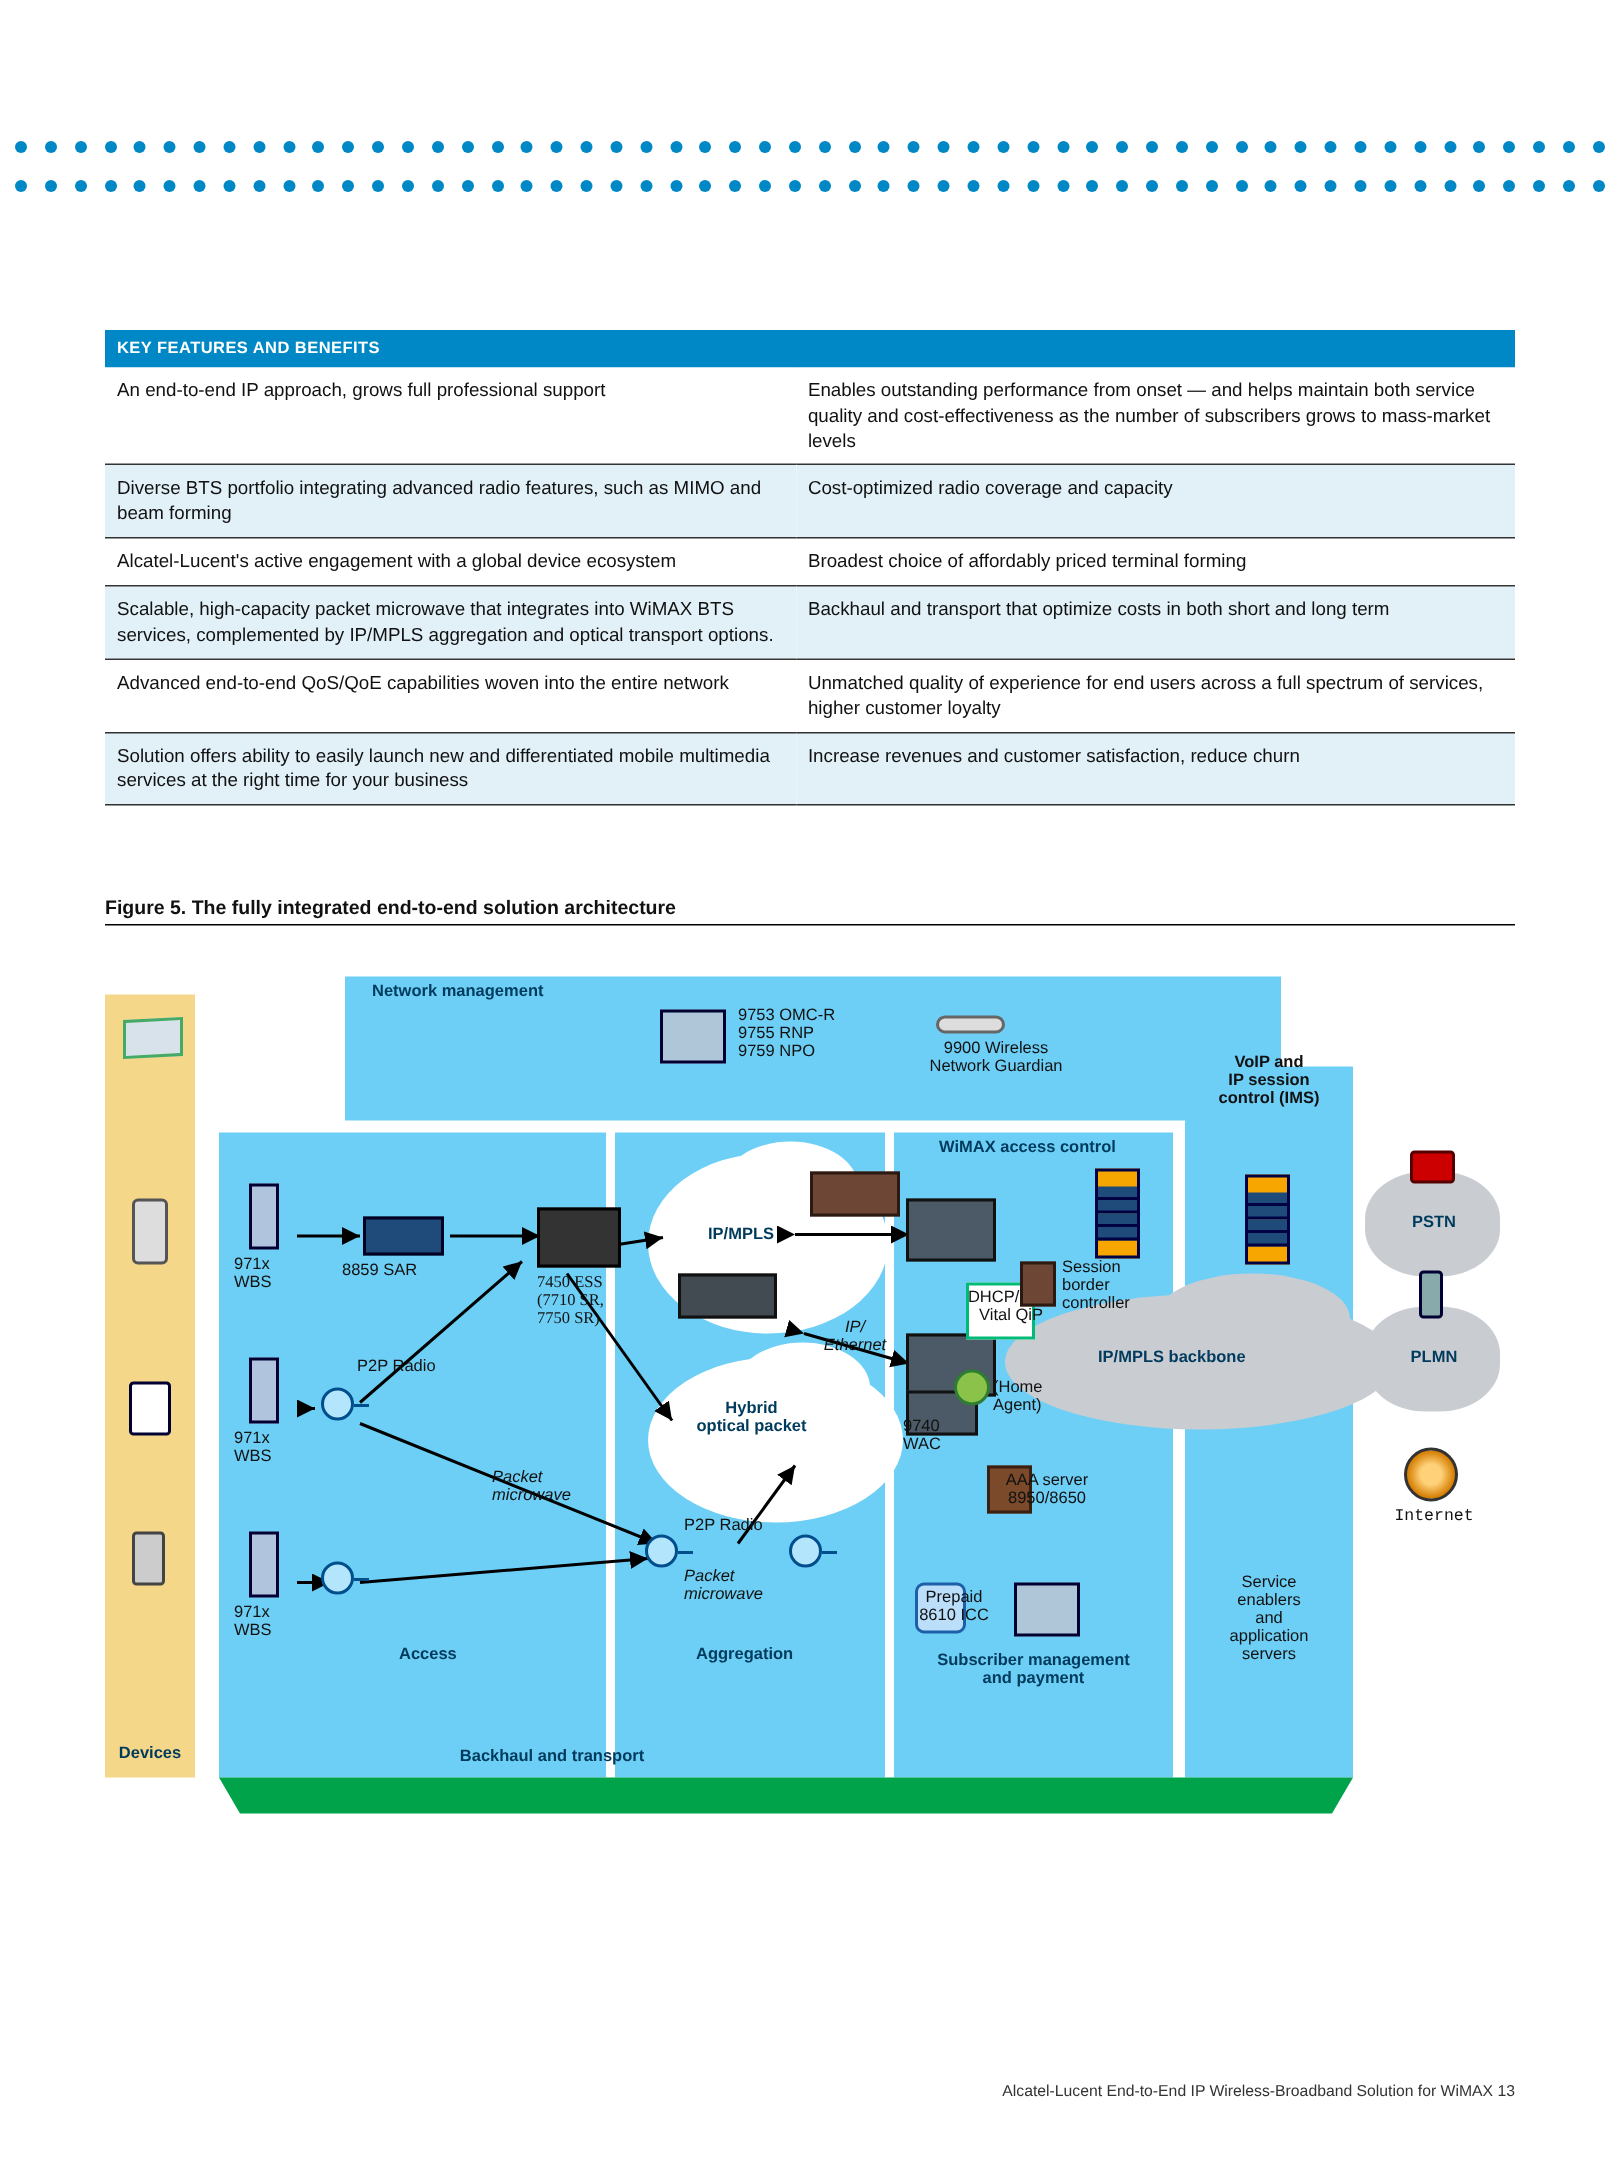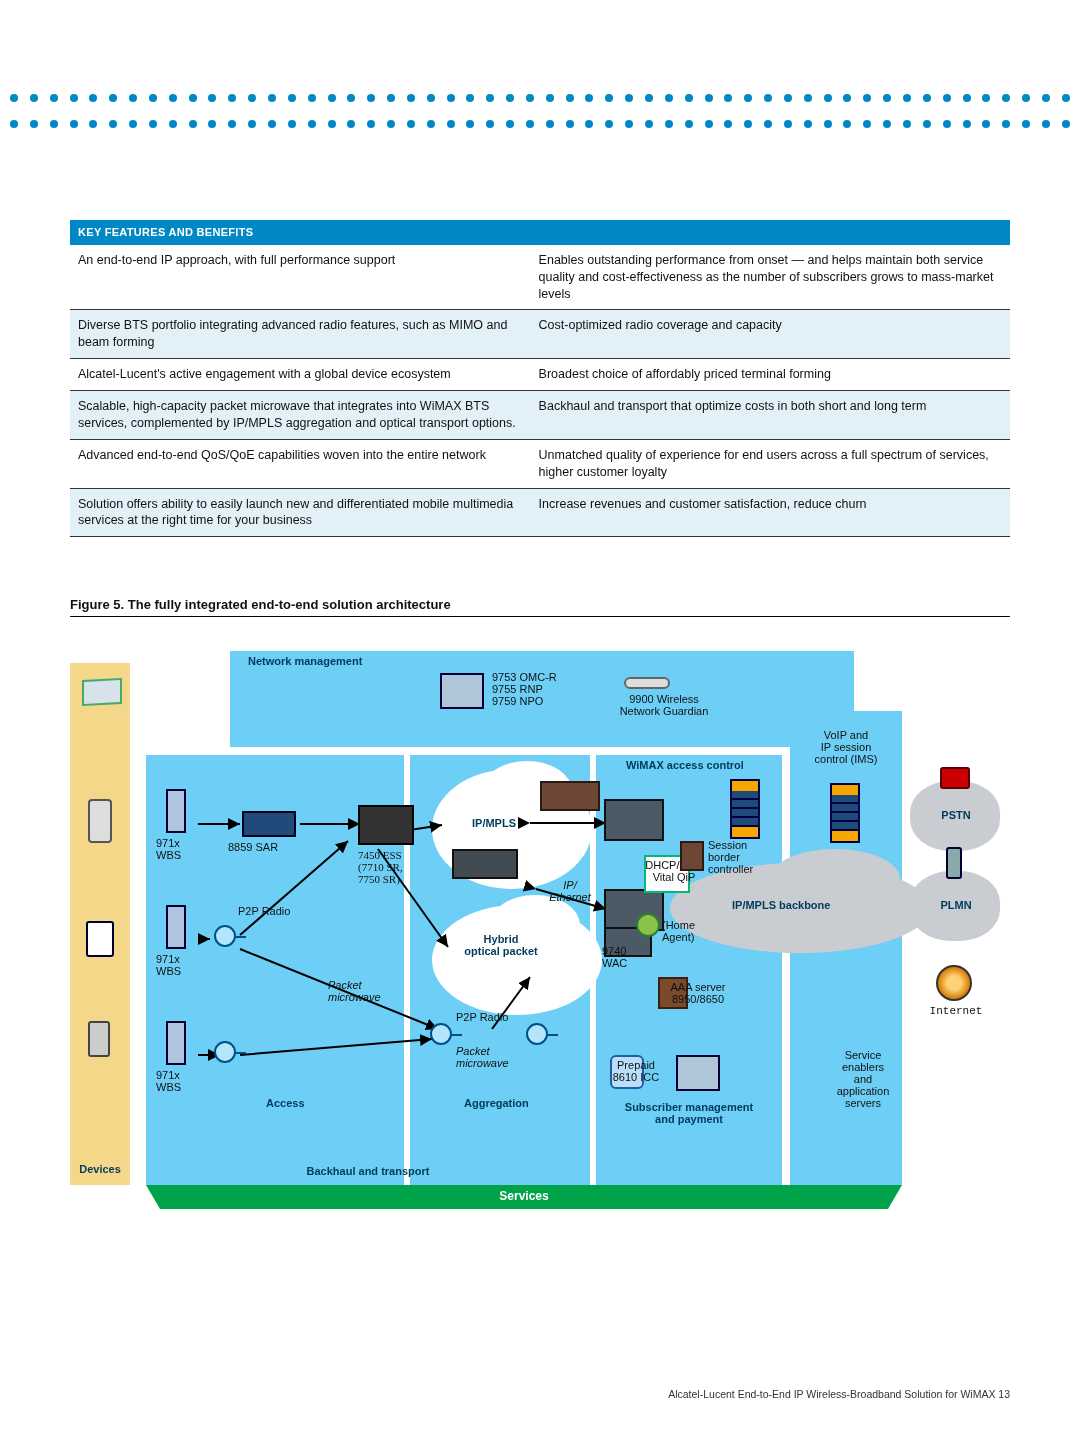--- a/index.html
+++ b/index.html
@@ -212,21 +212,21 @@
 <div class="page">
 
   <table class="kf">
     <thead>
       <tr>
           <th colspan="2">KEY FEATURES AND BENEFITS</th>
         </tr>
     </thead>
     <tbody id="kfbody">
         <tr class="even">
-          <td class="l">An end-to-end IP approach, with full performance support</td>
+          <td class="l">An end-to-end IP approach, grows full professional support</td>
           <td class="r">Enables outstanding performance from onset — and helps maintain both service quality and cost-effectiveness as the number of subscribers grows to mass-market levels</td>
         </tr>
         <tr class="odd">
           <td class="l">Diverse BTS portfolio integrating advanced radio features, such as MIMO and beam forming</td>
           <td class="r">Cost-optimized radio coverage and capacity</td>
         </tr>
         <tr class="even">
           <td class="l">Alcatel-Lucent's active engagement with a global device ecosystem</td>
           <td class="r">Broadest choice of affordably priced terminal forming</td>
         </tr>
@@ -299,21 +299,21 @@
     <div class="caption b" style="left:4px;top:514px;width:52px;text-align:center;">Devices</div>
 
     <div class="caption b" style="left:178px;top:6px;">Network management</div>
     <div class="icon pc" style="left:370px;top:24px;"></div>
     <div class="caption" style="left:422px;top:22px; white-space:pre;">9753 OMC-R
 9755 RNP
 9759 NPO</div>
     <div class="icon wng" style="left:554px;top:28px;"></div>
     <div class="caption c" style="left:534px;top:44px;width:120px;white-space:pre;">9900 Wireless
 Network Guardian</div>
-    <div class="caption c" style="left:720px;top:80px;width:112px;white-space:pre;">VoIP and
+    <div class="caption c" style="left:720px;top:53px;width:112px;white-space:pre;font-weight:bold;">VoIP and
 IP session
 control (IMS)</div>
 
     <div class="caption b" style="left:556px;top:110px;">WiMAX access control</div>
 
     <div class="icon tower" style="left:96px;top:140px;"></div>
     <div class="caption" style="left:86px;top:188px;white-space:pre;">971x
 WBS</div>
     <div class="icon tower" style="left:96px;top:256px;"></div>
     <div class="caption" style="left:86px;top:304px;white-space:pre;">971x
@@ -404,32 +404,31 @@
 and payment</div>
 
     <div class="icon server" style="left:760px;top:134px;">
       <div style="width:100%">
           <div class="slot"></div>
           <div class="slot"></div>
           <div class="slot"></div>
           <div class="slot"></div>
         </div>
     </div>
-    <div class="caption c" style="left:720px;top:400px;width:112px;white-space:pre;margin-left:17px;">Service
+    <div class="caption c" style="left:720px;top:400px;width:112px;white-space:pre;">Service
 enablers
 and
 application
 servers</div>
 
     <div class="icon deskphone" style="left:870px;top:118px;"></div>
     <div class="caption b c" style="left:846px;top:160px;width:80px;">PSTN</div>
     <div class="icon cell" style="left:876px;top:198px;"></div>
     <div class="caption b c" style="left:846px;top:250px;width:80px;">PLMN</div>
     <div class="icon globe" style="left:866px;top:316px;"></div>
     <div class="caption c" style="left:846px;top:356px;width:80px;font-family:Liberation Mono, monospace;">Internet</div>
 
     <div class="serviceband"></div>
-    <div class="serviceband-label">Services</div>
 
   </div>
 </div>
 
 <div class="footer">Alcatel-Lucent End-to-End IP Wireless-Broadband Solution for WiMAX   13</div>
 
 </body></html>

